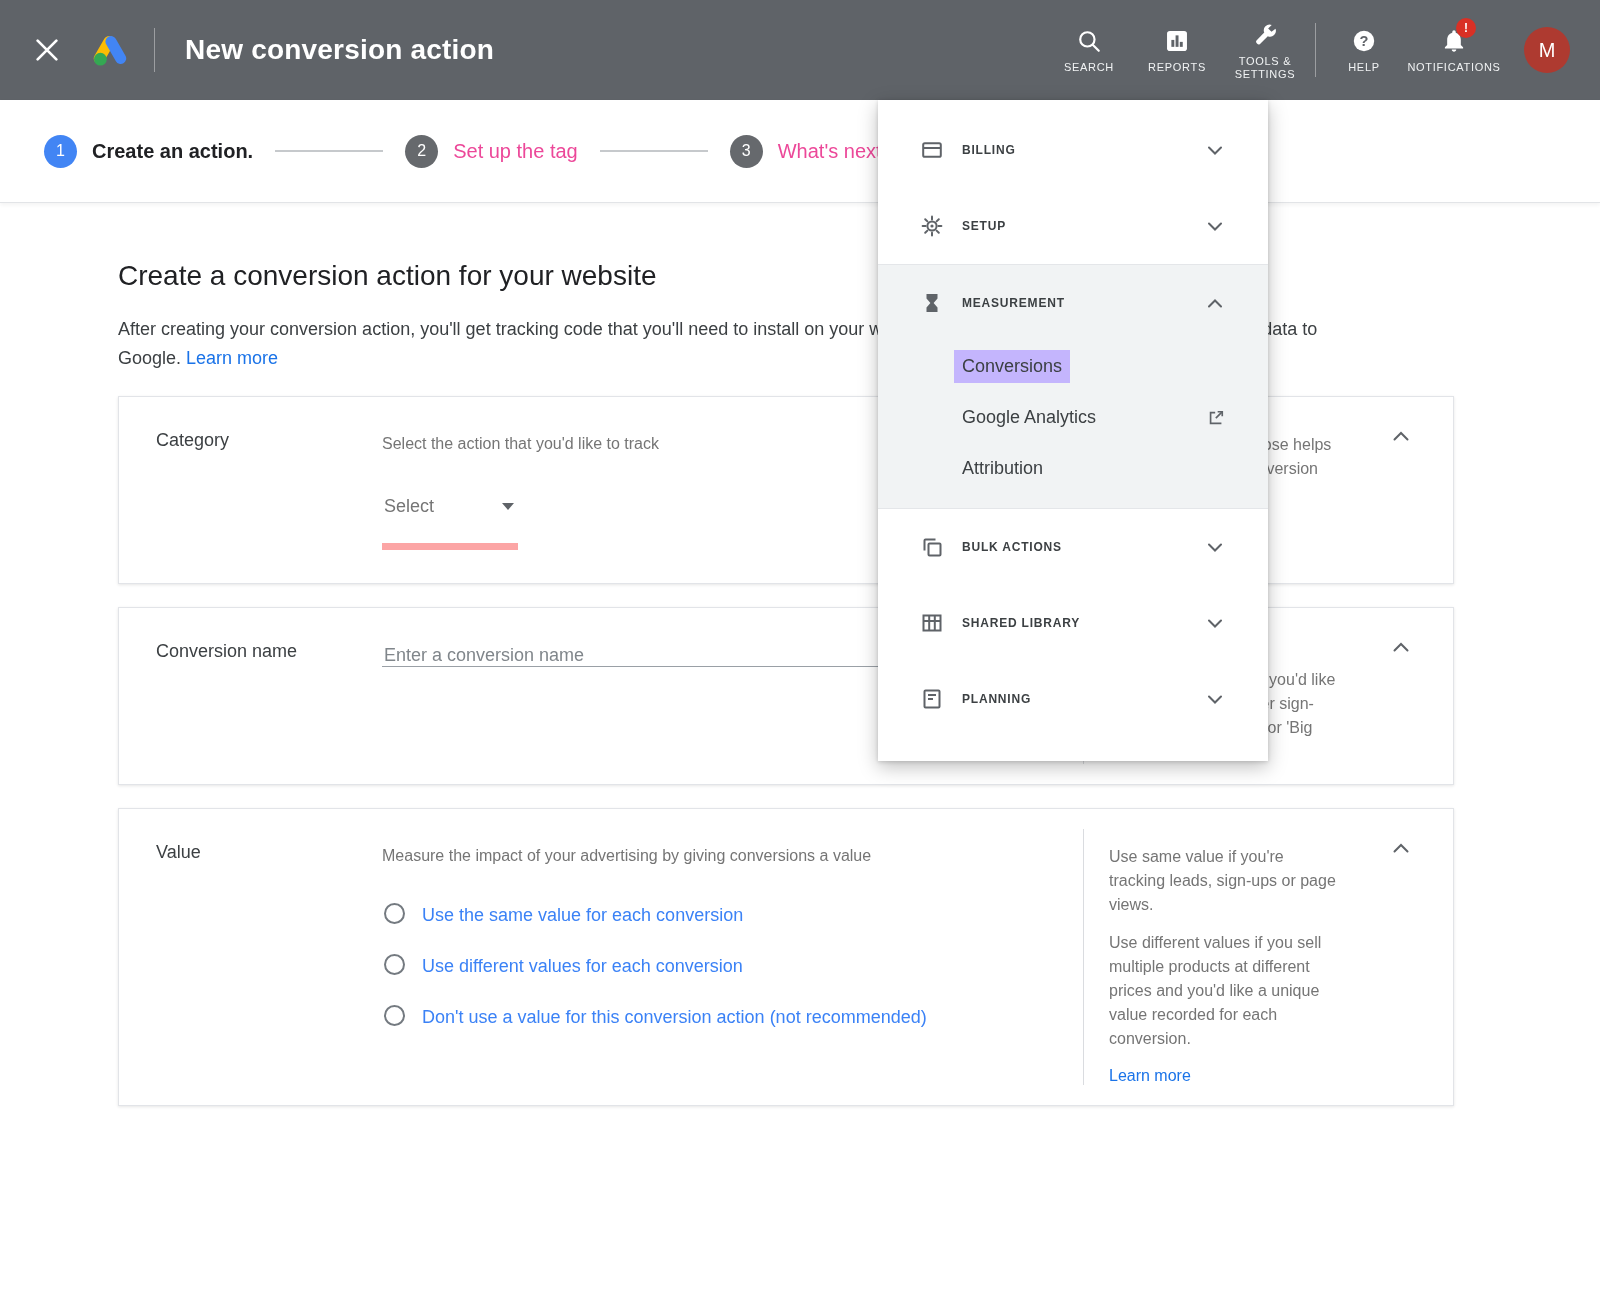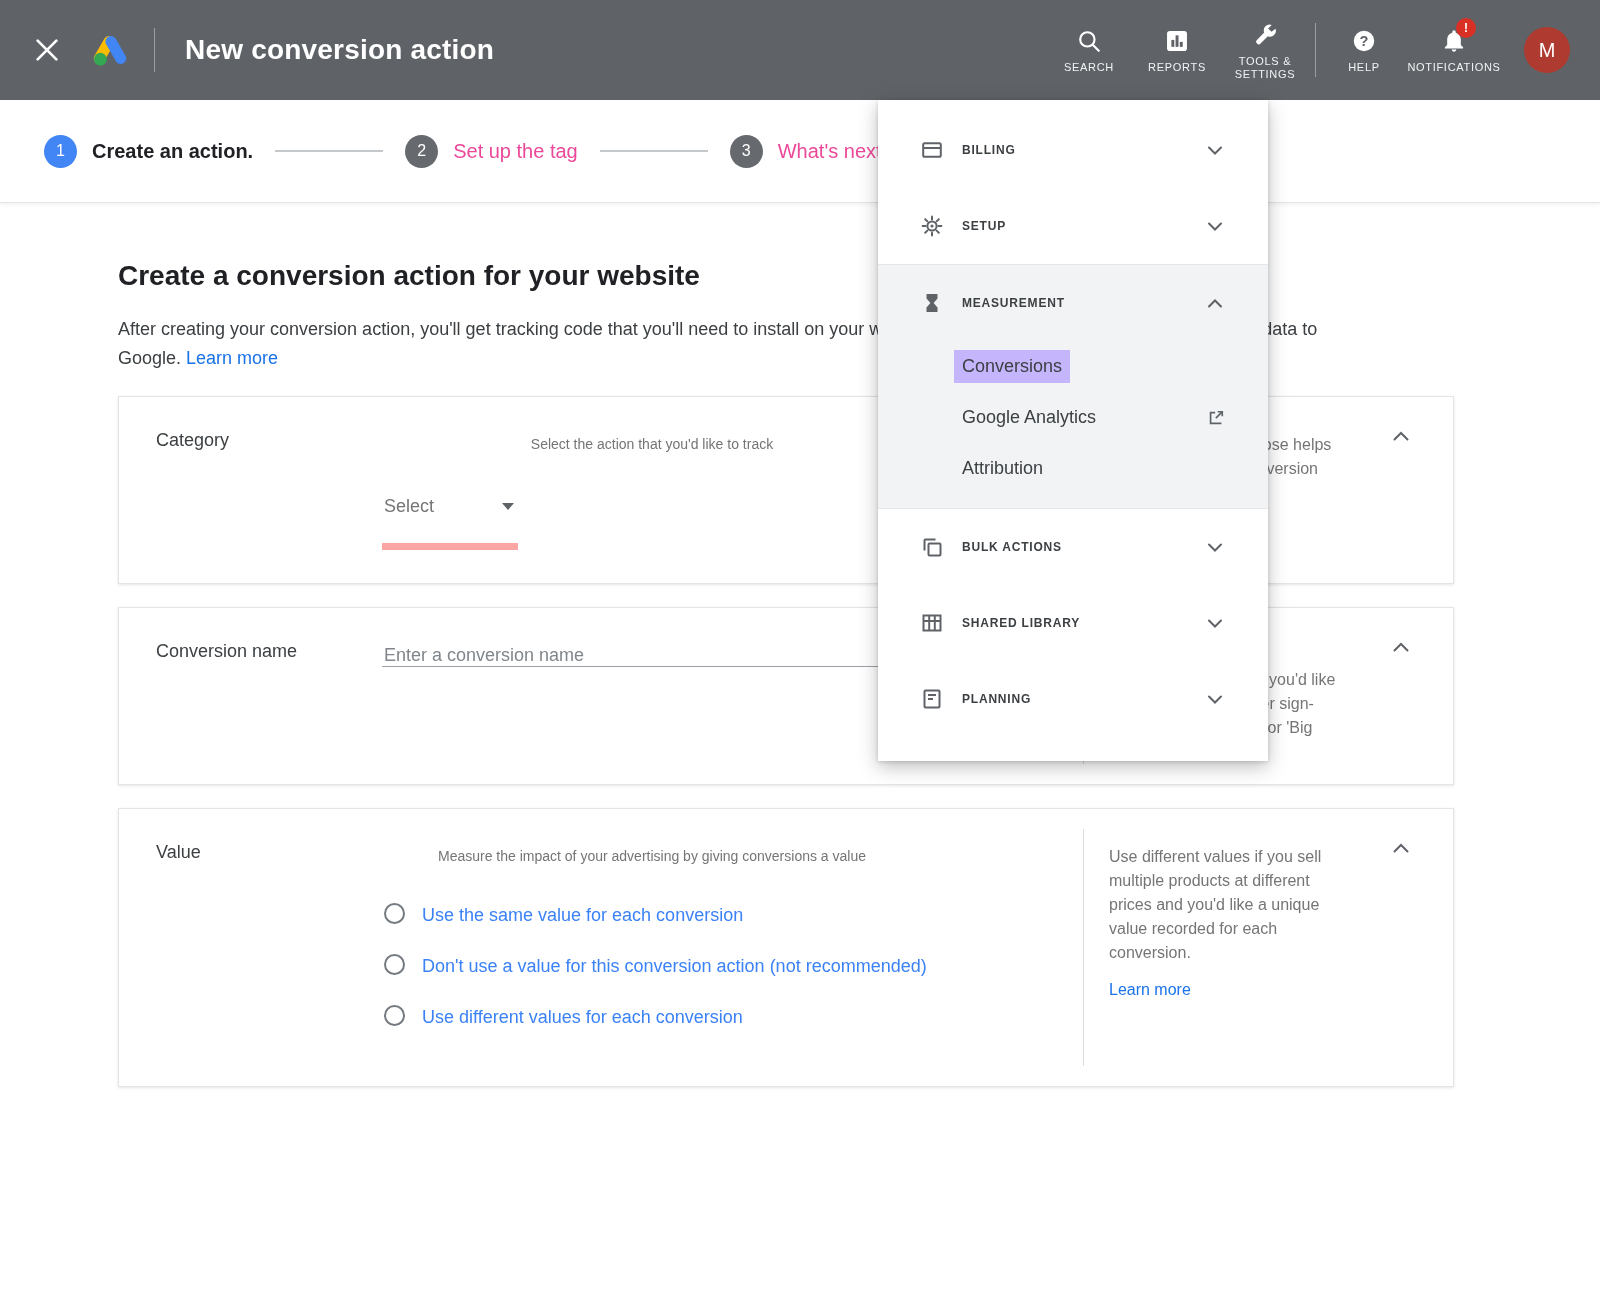--- a/index.html
+++ b/index.html
@@ -46,32 +46,32 @@
     width:33px; height:33px; border-radius:50%; background:#66696d; color:#fff; font-size:16px;
     display:flex; align-items:center; justify-content:center; margin-right:15px; flex-shrink:0;
   }
   .step.active .step-circle { background:#4285f4; }
   .step-label { font-size:20px; color:#ec4899; white-space:nowrap; }
   .step.active .step-label { color:#202124; font-weight:700; }
   .step-line { width:108px; height:2px; background:#c6c9cc; margin:0 22px; }
 
   
   .content { padding:56px 0 0 118px; }
-  .heading { font-size:28px; font-weight:700; color:#202124; line-height:34px; }
+  .heading { font-size:28px; font-weight:400; color:#202124; line-height:34px; }
   .intro { margin-top:22px; font-size:18px; line-height:29px; color:#3c4043; max-width:1225px; }
   .link { color:#1a73e8; text-decoration:none; cursor:pointer; }
 
   .card {
     width:1336px; background:#fff; border:1px solid #e2e4e8;
     box-shadow:0 1px 3px rgba(0,0,0,.10); display:flex; position:relative; margin-top:23px;
   }
   .card-label-col { width:263px; flex-shrink:0; padding:33px 10px 0 37px; }
   .card-label { font-size:18px; color:#3c4043; }
   .card-main { flex:1; padding:33px 16px 33px 0; }
-  .card-desc { font-size:14px; color:#757575; line-height:28px; max-width:540px;text-align:center; }
+  .card-desc { font-size:16px; color:#757575; line-height:28px; max-width:540px; }
   .card-chevron { position:absolute; top:30px; right:44px; cursor:pointer; }
 
   .card-side {
     width:370px; flex-shrink:0; border-left:1px solid #dadce0;
     margin:20px 0; padding:16px 112px 0 25px;
   }
   .side-text { font-size:16px; line-height:24px; color:#757575; }
   .side-text + .side-text { margin-top:14px; }
   .side-link { display:inline-block; margin-top:16px; font-size:16px; color:#1a73e8; cursor:pointer; }
 
@@ -250,29 +250,30 @@
     </div>
     <div class="card-main">
       <div class="card-desc">Measure the impact of your advertising by giving conversions a value</div>
       <div class="options">
         <div class="option">
           <span class="radio"></span>
           <span class="option-label">Use the same value for each conversion</span>
         </div>
         <div class="option">
           <span class="radio"></span>
-          <span class="option-label">Don't use a value for this conversion action (not recommended)</span>
+          <span class="option-label">Use different values for each conversion</span>
         </div>
         <div class="option">
           <span class="radio"></span>
-          <span class="option-label">Use different values for each conversion</span>
+          <span class="option-label">Don't use a value for this conversion action (not recommended)</span>
         </div>
       </div>
     </div>
     <div class="card-side">
+      <p class="side-text">Use same value if you're tracking leads, sign-ups or page views.</p>
       <p class="side-text">Use different values if you sell multiple products at different prices and you'd like a unique value recorded for each conversion.</p>
       <a class="side-link">Learn more</a>
     </div>
     <span class="card-chevron">
       <svg width="16" height="10" viewBox="0 0 16 10">
           <path d="M1.5 8.5L8 2l6.5 6.5" stroke="#5f6368" stroke-width="2" fill="none" stroke-linecap="round"></path>
         </svg>
     </span>
   </div>
 </div>

